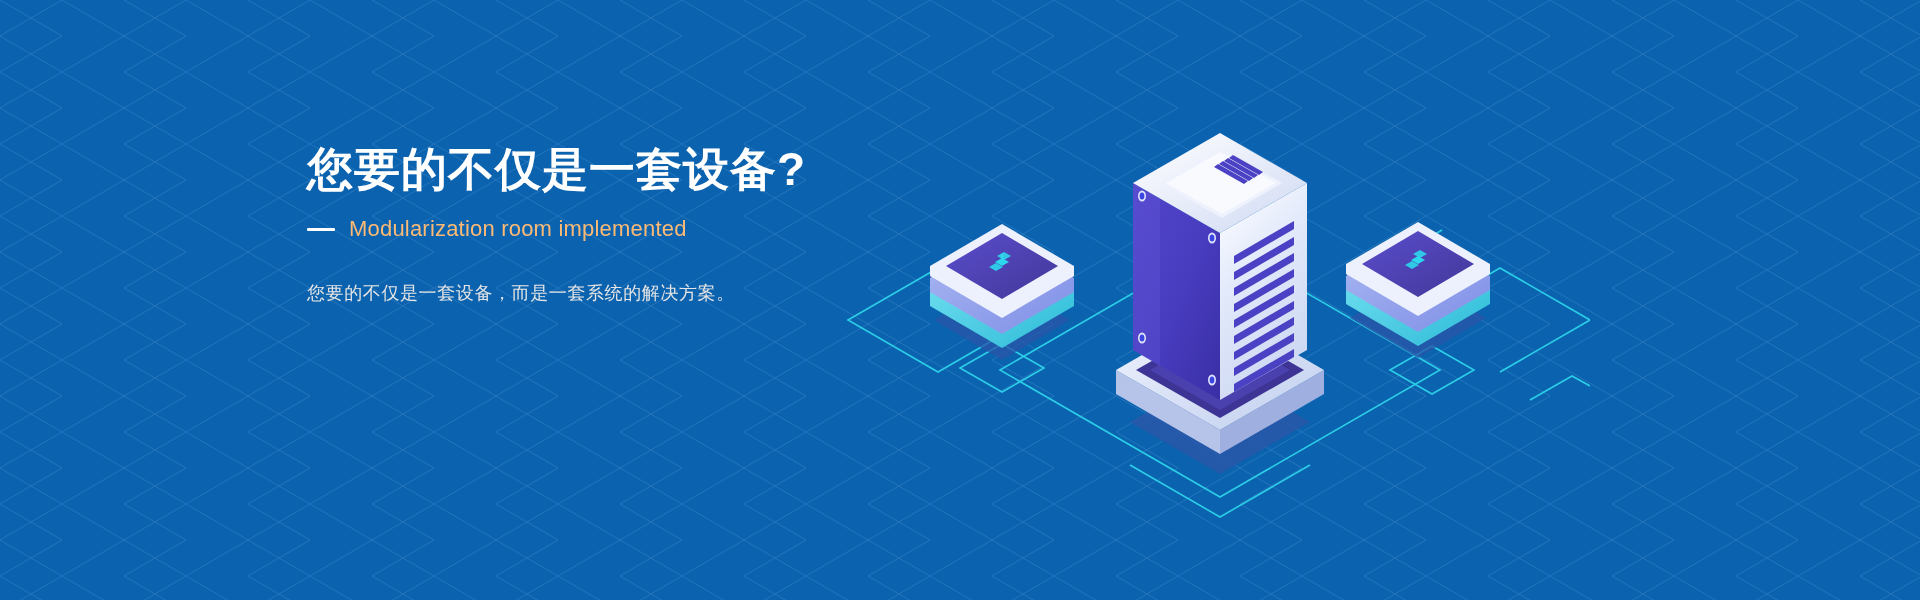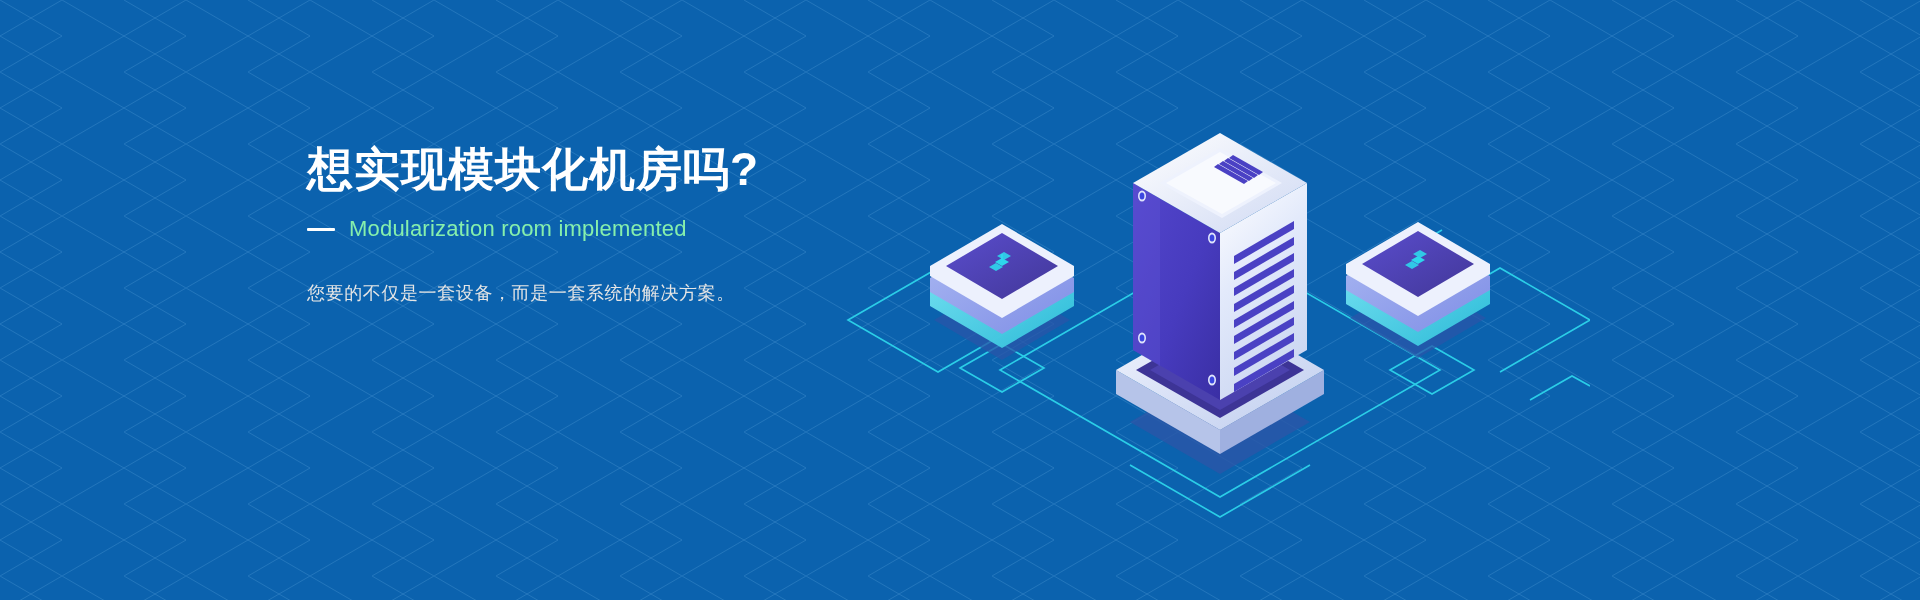--- a/index.html
+++ b/index.html
@@ -42,21 +42,21 @@
   }
   #subtitle-dash {
     width:28px; height:3px;
     background:#ffffff;
     margin-right:14px;
     flex:0 0 auto;
     border-radius:1px;
   }
   #hero-subtitle {
     font-size:22px;
-    color:#86efac;
+    color:#fdba74;
     font-weight:400;
     white-space:nowrap;
     letter-spacing:0.2px;
   }
   #hero-desc {
     margin-top:39px;
     font-size:18px;
     color:#e5e5e5;
     letter-spacing:0.6px;
     white-space:nowrap;
@@ -78,21 +78,21 @@
       <pattern id="isoDiamond" width="124" height="72" patternUnits="userSpaceOnUse">
         <path d="M0 36 L62 0 L124 36 L62 72 Z" fill="none" stroke="#3585c6" stroke-width="1" opacity="0.55"></path>
         <path d="M-62 36 L0 0 L62 36 L0 72 Z" fill="none" stroke="#3585c6" stroke-width="1" opacity="0.55"></path>
       </pattern>
     </defs>
     <rect x="0" y="0" width="1920" height="600" fill="#0b62ae"></rect>
     <rect x="0" y="0" width="1920" height="600" fill="url(#isoDiamond)"></rect>
   </svg>
 
   <div id="text-block">
-    <h1 id="hero-title">想实现模块化机房吗?</h1>
+    <h1 id="hero-title">您要的不仅是一套设备?</h1>
 
     <div id="subtitle-row">
       <span id="subtitle-dash"></span>
       <span id="hero-subtitle">Modularization room implemented</span>
     </div>
 
     <p id="hero-desc">您要的不仅是一套设备，而是一套系统的解决方案。</p>
   </div>
 
   <svg id="illustration" viewBox="0 0 760 460">

